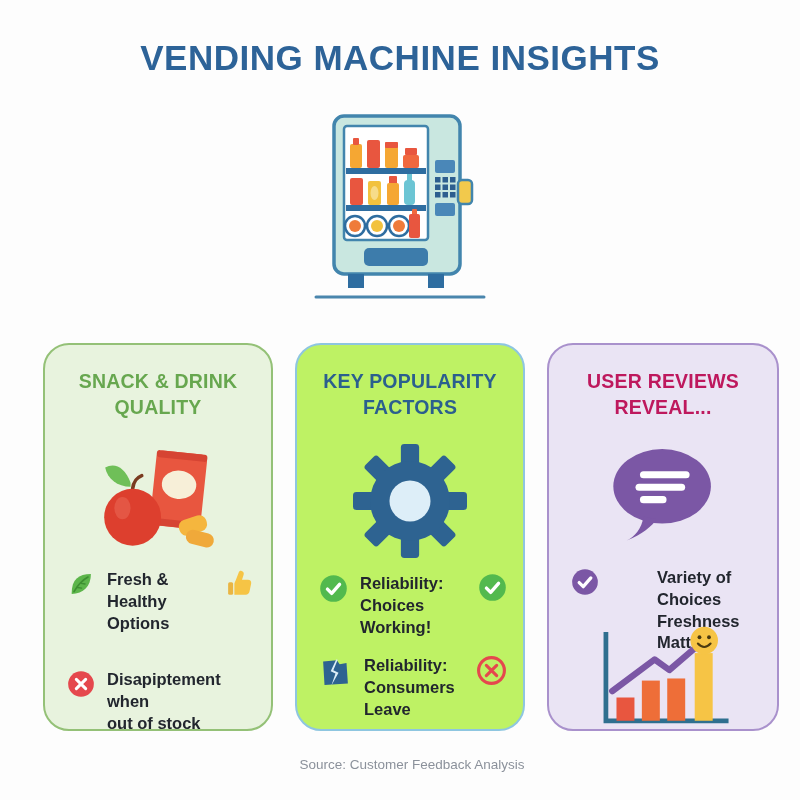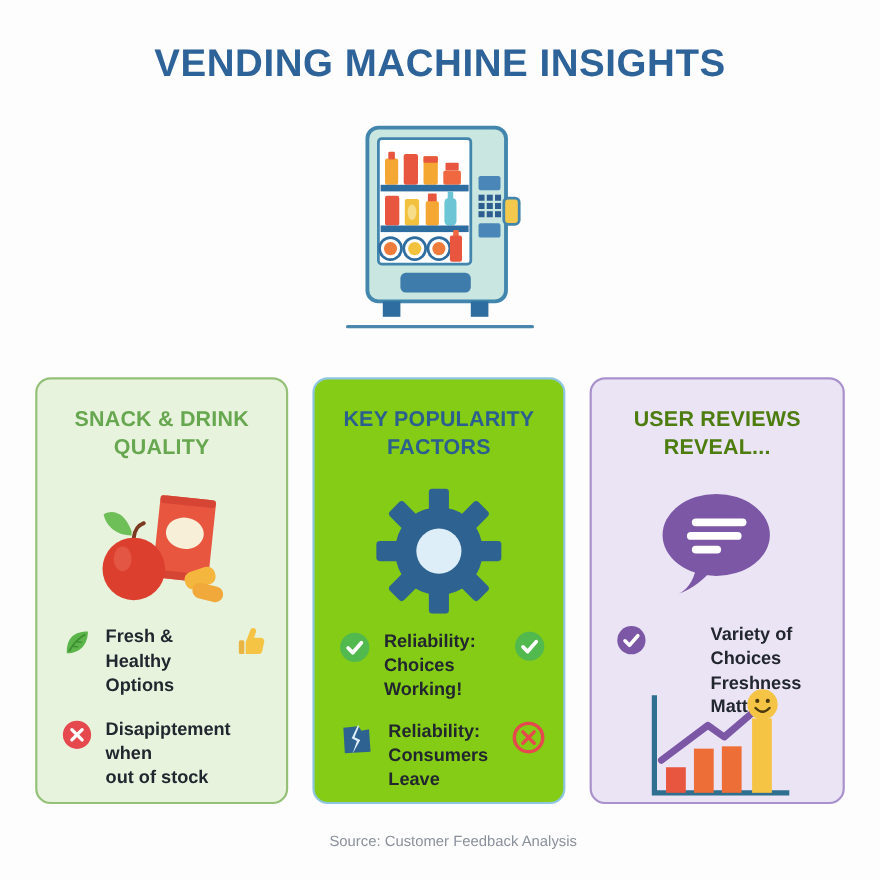--- a/index.html
+++ b/index.html
@@ -19,56 +19,57 @@
     color: #2d6398;
   }
 
   .machine-wrap {
     position: absolute; top: 110px; left: 296px; width: 208px; height: 196px;
   }
   .machine-wrap svg { width: 100%; height: 100%; display: block; }
 
   .card {
     position: absolute; top: 343px; height: 388px;
-    border-radius: 14px;
+    border-radius: 26px;
+    margin-left: 11px;
   }
   .card-green  { left: 32px;  width: 230px; background: #e8f3de; border: 2px solid #94c177; }
-  .card-blue   { left: 284px; width: 230px; background: #84cc16; border: 2px solid #8ec6e0; }
+  .card-blue   { left: 284px; width: 230px; background: #bef264; border: 2px solid #8ec6e0; }
   .card-purple { left: 536px; width: 232px; background: #eae4f4; border: 2px solid #a991cc; }
 
   .card-title {
     margin: 24px auto 0; max-width: 196px;
     text-align: center;
     font-size: 19.5px; font-weight: 800; line-height: 1.32;
     letter-spacing: 0.2px;
   }
   .card-green  .card-title { color: #67a74f; }
   .card-blue   .card-title { color: #2b5f8e; }
-  .card-purple .card-title { color: #4d7c0f; }
+  .card-purple .card-title { color: #be185d; }
 
   .hero-icon { display: block; margin: 0 auto; }
   .hero-apple  { margin-top: 26px; width: 132px; height: 112px; }
   .hero-gear   { margin-top: 24px; width: 114px; height: 114px; }
   .hero-bubble { margin-top: 22px; width: 118px; height: 102px; }
 
   .row {
     position: absolute; left: 0; width: 100%;
     display: flex; align-items: flex-start;
     padding: 0 16px 0 22px;
   }
   .row-icon { flex: 0 0 auto; margin-top: 1px; }
   .row-text {
     margin-left: 12px;
     font-size: 16.5px; font-weight: 700; line-height: 1.32;
     color: #22262e; white-space: pre-line;
   }
   .row-trailing { margin-left: auto; flex: 0 0 auto; }
 
   .card-green  .row-1 { top: 224px; }
-  .card-green  .row-2 { top: 308px; }
+  .card-green  .row-2 { top: 324px; }
   .card-blue   .row-1 { top: 228px; }
   .card-blue   .row-2 { top: 310px; }
   .card-purple .row-1 { top: 222px; gap: 46px; }
 
   .chart-icon {
     position: absolute; top: 278px; left: 50%;
     width: 148px; height: 112px; margin-left: -74px;
   }
 
   .source-line {

